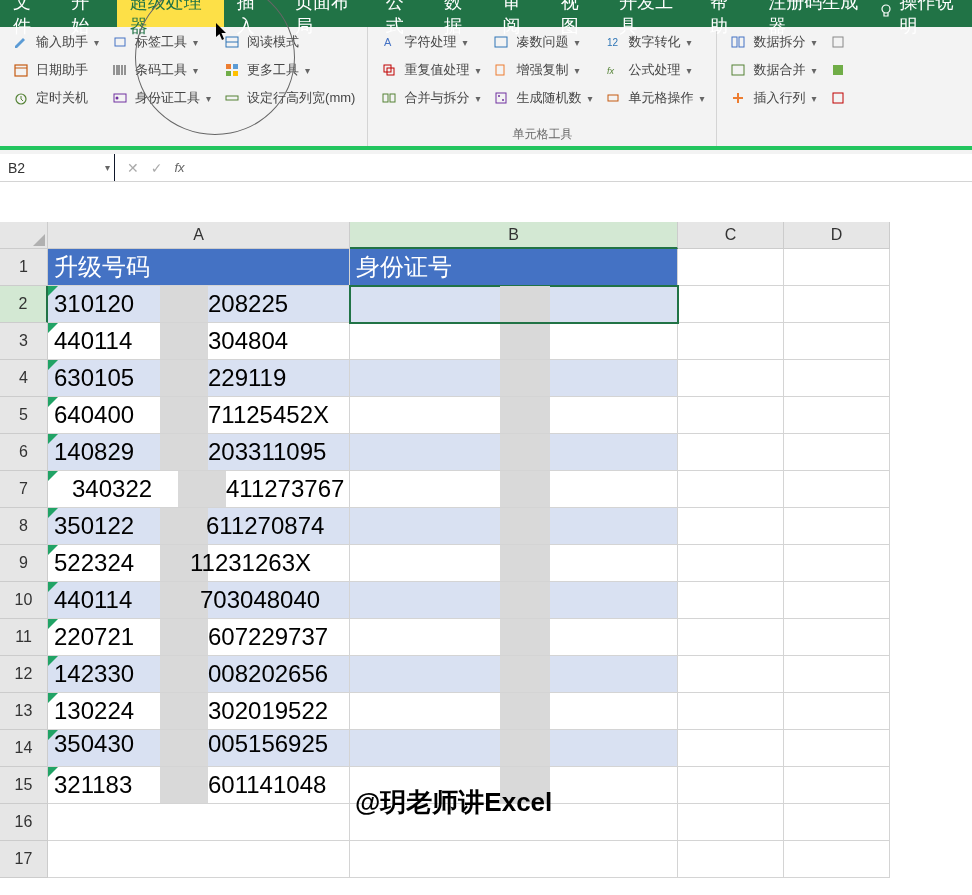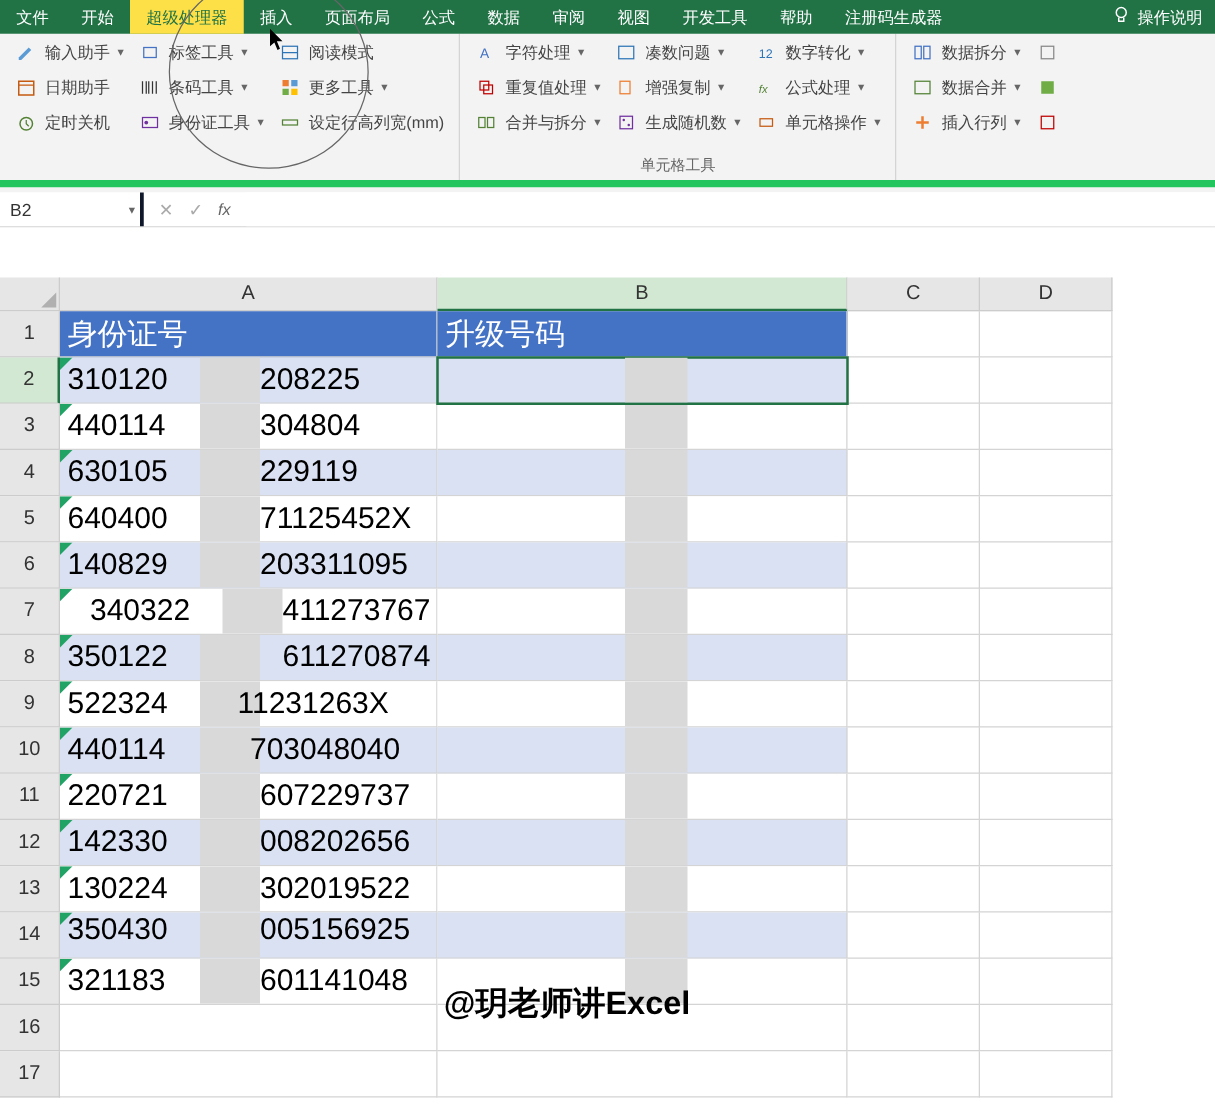--- a/index.html
+++ b/index.html
@@ -1,40 +1,40 @@
 <!DOCTYPE html>
 <html><head>
 <meta charset="utf-8">
 <style>
 * { margin: 0; padding: 0; box-sizing: border-box; font-family: "Microsoft YaHei", "SimSun", sans-serif; }
 body { background: #fff; width: 972px; height: 895px; overflow: hidden; position: relative; }
 
 
-.ribbon-tabs { background: #217346; height: 27px; display: flex; align-items: center; color: #fff; font-size: 13px; position: relative; }
+.ribbon-tabs { background: #217346; height: 27px; display: flex; align-items: center; color: #fff; font-size: 18px; position: relative; }
 .ribbon-tab { padding: 0 13px; height: 27px; display: flex; align-items: center; cursor: pointer; }
 .ribbon-tab.active { background: #fde047; color: #217346; }
 .tell-me { margin-left: auto; display: flex; align-items: center; gap: 5px; padding-right: 10px; }
 
 
 .highlight-circle { position: absolute; left: 135px; top: -20px; width: 160px; height: 155px; border: 1.5px solid #666; border-radius: 50%; pointer-events: none; z-index: 100; }
 .cursor { position: absolute; left: 216px; top: 23px; z-index: 101; font-size: 16px; }
 
 
-.ribbon { background: #f3f3f3; height: 123px; border-bottom: 6px solid #22c55e; display: flex; }
+.ribbon { background: #f3f3f3; height: 123px; border-bottom: 4px solid #22c55e; display: flex; }
 .ribbon-group { border-right: 1px solid #d4d4d4; padding: 4px 8px 0 8px; display: flex; flex-direction: column; }
 .ribbon-group-content { flex: 1; display: flex; gap: 4px; }
 .ribbon-group-label { text-align: center; font-size: 12px; color: #666; padding: 3px 0; }
 .ribbon-col { display: flex; flex-direction: column; gap: 6px; }
 .ribbon-btn { display: flex; align-items: center; gap: 6px; font-size: 13px; color: #444; padding: 2px 4px; cursor: pointer; white-space: nowrap; }
 .ribbon-btn .icon-box { width: 18px; height: 18px; display: inline-flex; align-items: center; justify-content: center; }
 .dd { font-size: 10px; color: #666; }
 
 
 .formula-bar { height: 28px; border-bottom: 1px solid #d4d4d4; display: flex; align-items: center; background: #fff; }
-.name-box { width: 115px; border-right: 3px solid #0f172a; height: 100%; display: flex; align-items: center; padding: 0 8px; font-size: 14px; color: #333; position: relative; }
+.name-box { width: 115px; border-right: 1px solid #0f172a; height: 100%; display: flex; align-items: center; padding: 0 8px; font-size: 14px; color: #333; position: relative; }
 .name-box-dd { position: absolute; right: 4px; font-size: 10px; color: #666; }
 .fb-btns { display: flex; align-items: center; gap: 12px; padding: 0 12px; color: #aaa; font-size: 14px; }
 .fx-label { font-style: italic; color: #666; font-size: 13px; }
 .formula-input { flex: 1; height: 100%; border: none; outline: none; padding: 0 8px; font-size: 14px; }
 
 
 .spacer { height: 40px; background: #fff; }
 
 
 .grid { display: grid; grid-template-columns: 48px 302px 328px 106px 106px; font-size: 22px; position: relative; }
@@ -364,24 +364,24 @@
 
 <div class="grid">
   <div class="corner"></div>
   <div class="col-header">A</div>
   <div class="col-header active">B</div>
   <div class="col-header">C</div>
   <div class="col-header">D</div>
 
   <div class="row-header">1</div>
   <div class="cell header-cell">
+      <span>升级号码</span>
+    </div>
+  <div class="cell header-cell">
       <span>身份证号</span>
-    </div>
-  <div class="cell header-cell">
-      <span>升级号码</span>
     </div>
   <div class="cell"></div>
   <div class="cell"></div>
 <div class="row-header active">2</div>
     <div class="cell data-a">
       <div class="green-triangle"></div>
       <div style="position: relative; width: 100%; height: 100%; display: flex; align-items: center;">
         <span>310120</span>
         <div style="position: absolute; left: 106px; top: 0px; width: 48px; height: 100%; background: rgb(217, 217, 217);"></div>
         <span style="position: absolute; left: 154px;">208225</span>
@@ -461,21 +461,21 @@
       <div style="position: absolute; left: 150px; top: 0px; width: 50px; height: 100%; background: rgb(217, 217, 217);"></div>
     </div>
     <div class="cell"></div>
     <div class="cell"></div>
     <div class="row-header">8</div>
     <div class="cell data-a">
       <div class="green-triangle"></div>
       <div style="position: relative; width: 100%; height: 100%; display: flex; align-items: center;">
         <span>350122</span>
         <div style="position: absolute; left: 106px; top: 0px; width: 48px; height: 100%; background: rgb(217, 217, 217);"></div>
-        <span style="position: absolute; left: 172px;">611270874</span>
+        <span style="position: absolute; left: 152px;">611270874</span>
       </div>
     </div>
     <div class="cell data-b">
       <div style="position: absolute; left: 150px; top: 0px; width: 50px; height: 100%; background: rgb(217, 217, 217);"></div>
     </div>
     <div class="cell"></div>
     <div class="cell"></div>
     <div class="row-header">9</div>
     <div class="cell data-a alt">
       <div class="green-triangle"></div>

